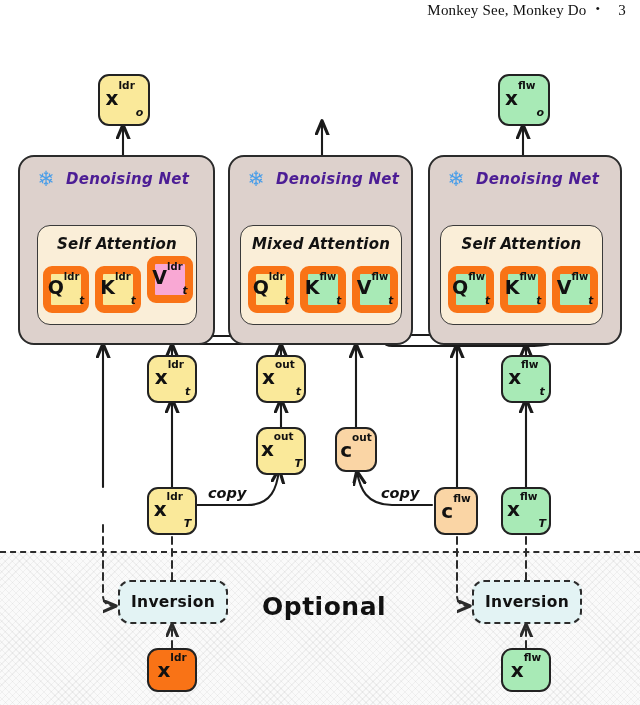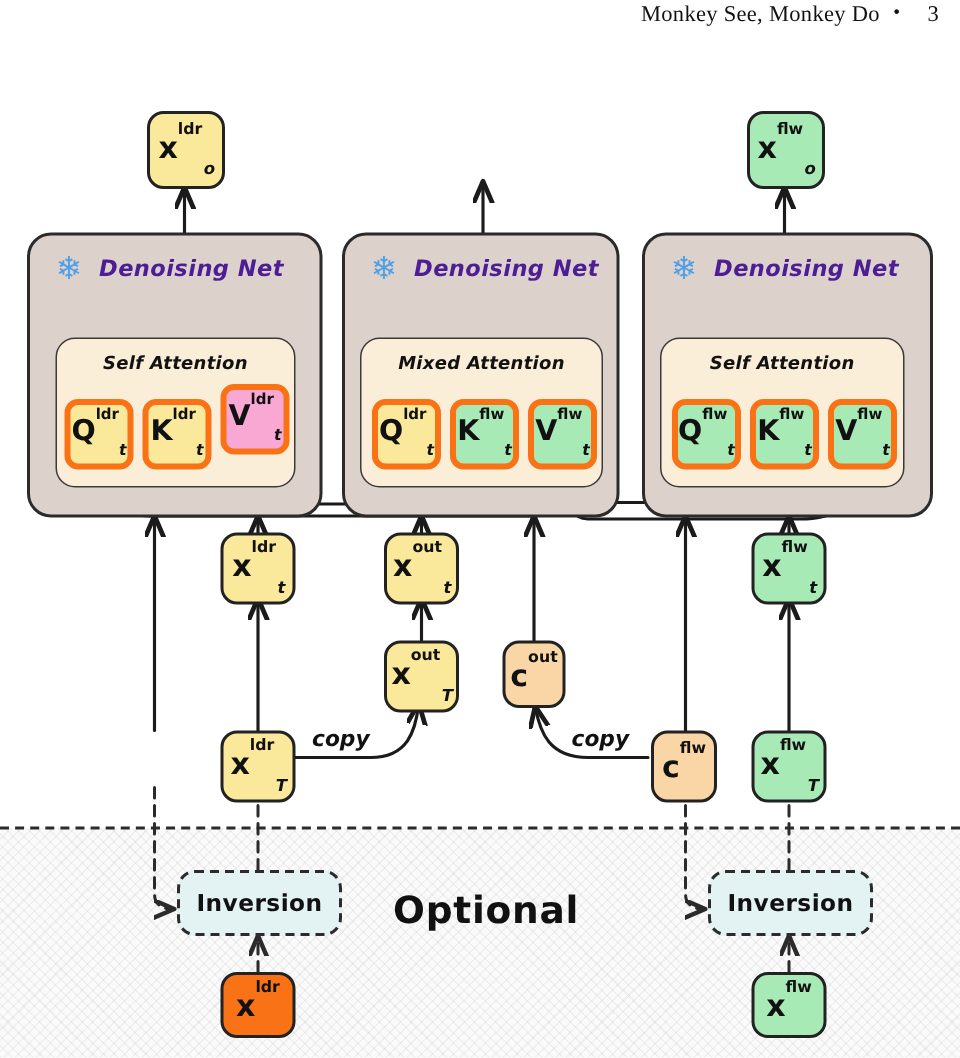--- a/index.html
+++ b/index.html
@@ -61,42 +61,42 @@
   }
   .attn-box{
     position:absolute;
     background:#faeed8;
     border:1.6px solid #3a3a3a;
     border-radius:13px;
     box-sizing:border-box;
   }
   .attn-title{
     position:absolute;left:0;right:0;top:9px;
-    text-align:center;font-size:12px;font-weight:700;
+    text-align:center;font-size:15px;font-weight:700;
     font-style:italic;color:#121212;letter-spacing:.2px;
   }
 
   
   .tok{
     position:absolute;box-sizing:border-box;
     border:2.2px solid #222;
     border-radius:11px;
     display:flex;align-items:center;justify-content:center;
   }
   .tok .lbl{
     font-size:20px;font-weight:800;color:#111;
     line-height:1;position:relative;display:inline-block;
     white-space:nowrap;
   }
   .tok .lbl sup{font-size:10.5px;font-weight:700;position:relative;top:-8px;left:0px;}
   .tok .lbl sub{font-size:11px;font-weight:600;position:relative;bottom:-6px;left:1px;font-style:italic;}
 
   .qkv{
     position:absolute;box-sizing:border-box;
-    border:4px solid #f97316;border-radius:9px;
+    border:8px solid #f97316;border-radius:9px;
     display:flex;align-items:center;justify-content:center;
     width:46px;height:47px;
   }
   .qkv .lbl{font-size:19px;font-weight:800;color:#111;line-height:1;white-space:nowrap;}
   .qkv .lbl sup{font-size:10px;position:relative;top:-7px;}
   .qkv .lbl sub{font-size:10.5px;position:relative;bottom:-5px;font-style:italic;}
 
   
   .inv{
     position:absolute;box-sizing:border-box;

